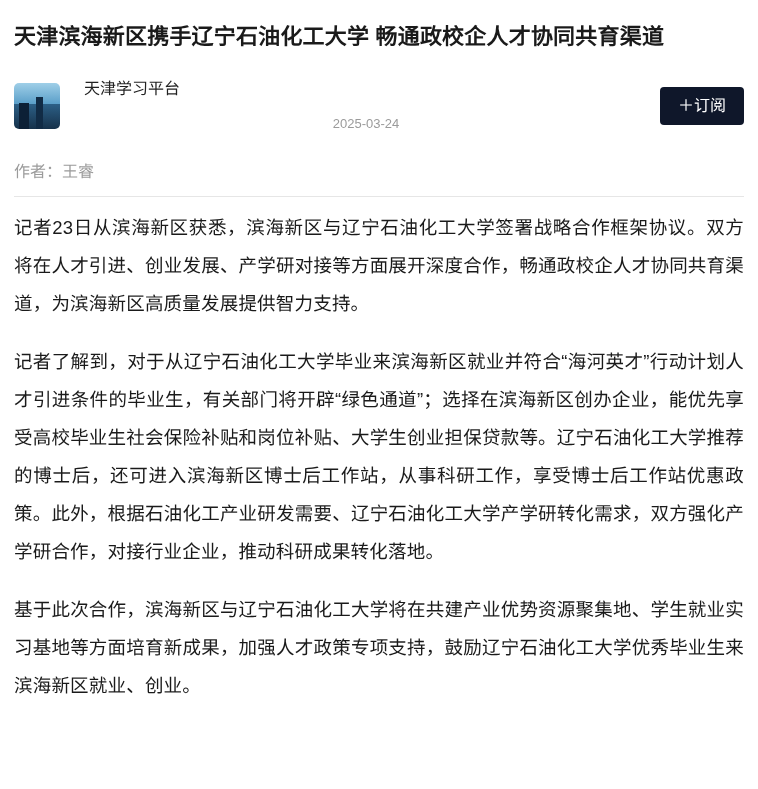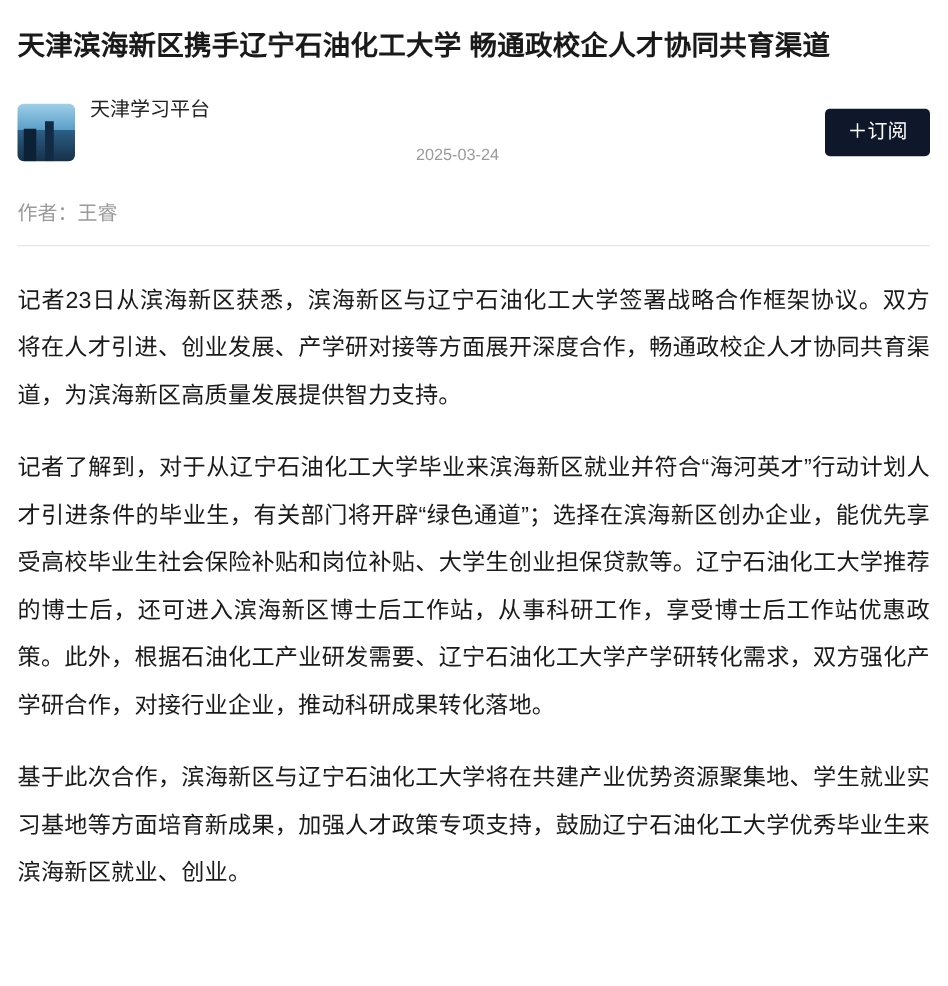--- a/index.html
+++ b/index.html
@@ -63,20 +63,21 @@
   }
   .source-tag-text {
     font-size: 14px;
     color: #555;
     line-height: 18px;
   }
   .publisher-row {
     display: flex;
     align-items: center;
     margin: 10px 0 0 0;
+    gap: 12px;
   }
   .avatar {
     width: 46px;
     height: 46px;
     border-radius: 5px;
     flex: none;
     background: linear-gradient(180deg, #9fcfe8 0%, #5b9fc9 45%, #2c5f86 46%, #16314a 100%);
     position: relative;
     overflow: hidden;
   }
@@ -132,21 +133,21 @@
     color: #9b9b9b;
     margin: 28px 0 0 0;
     line-height: 20px;
   }
   .divider {
     height: 1px;
     background: #e6e6e6;
     margin: 14px 0 0 0;
   }
   .body-content {
-    margin-top: 24px;
+    margin-top: 12px;
   }
   .body-paragraph {
     font-size: 18.5px;
     line-height: 38px;
     color: #1a1a1a;
     margin: 0 0 20px 0;
     text-align: justify;
     letter-spacing: 0.2px;
   }
   .body-paragraph:last-child {

